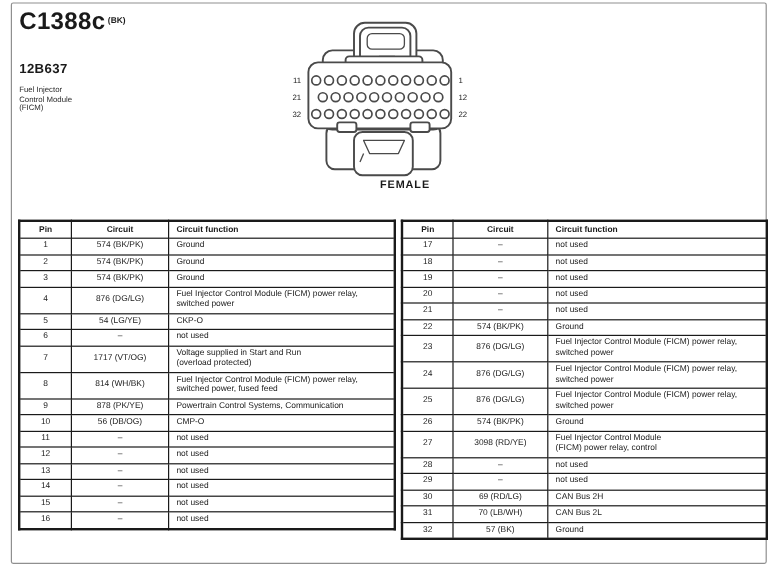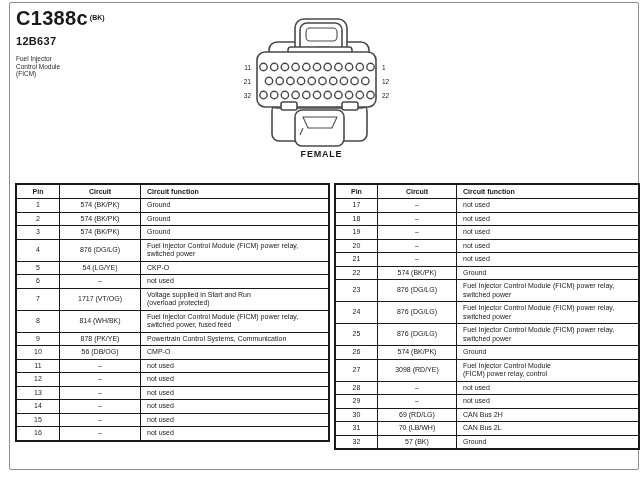--- a/index.html
+++ b/index.html
@@ -10,27 +10,27 @@
   }
   .page-frame {
     position:absolute; left:9px; top:2px; width:628px; height:466px;
     border:1px solid #8f8f8f; border-radius:2px; pointer-events:none;
   }
 
   
   .hdr { position:absolute; left:16px; top:7px; }
   .cid { font-size:20px; font-weight:bold; letter-spacing:.3px; }
   .cid-sup { font-size:7px; font-weight:bold; position:relative; top:-5px; margin-left:2px; }
-  .pn  { font-size:11px; font-weight:bold; margin-top:5px; letter-spacing:.3px; }
+  .pn  { font-size:11px; font-weight:bold; margin-top:22px; letter-spacing:.3px; }
   .desc { font-size:6.5px; line-height:7.5px; margin-top:8px; color:#2a2a2a; }
 
   
   .connector-wrap { position:absolute; left:228px; top:10px; width:187px; height:140px; }
   .female-label {
-    position:absolute; left:228px; top:149px; width:187px;
+    position:absolute; left:244px; top:149px; width:187px;
     text-align:center; font-size:9px; font-weight:bold; letter-spacing:.8px;
   }
 
   
   table.pin-table {
     position:absolute; top:183px; border-collapse:collapse; table-layout:fixed;
     background:#fff; border:2px solid #1a1a1a;
   }
   table.pin-table.left  { left:15px;  }
   table.pin-table.right { left:334px; }

